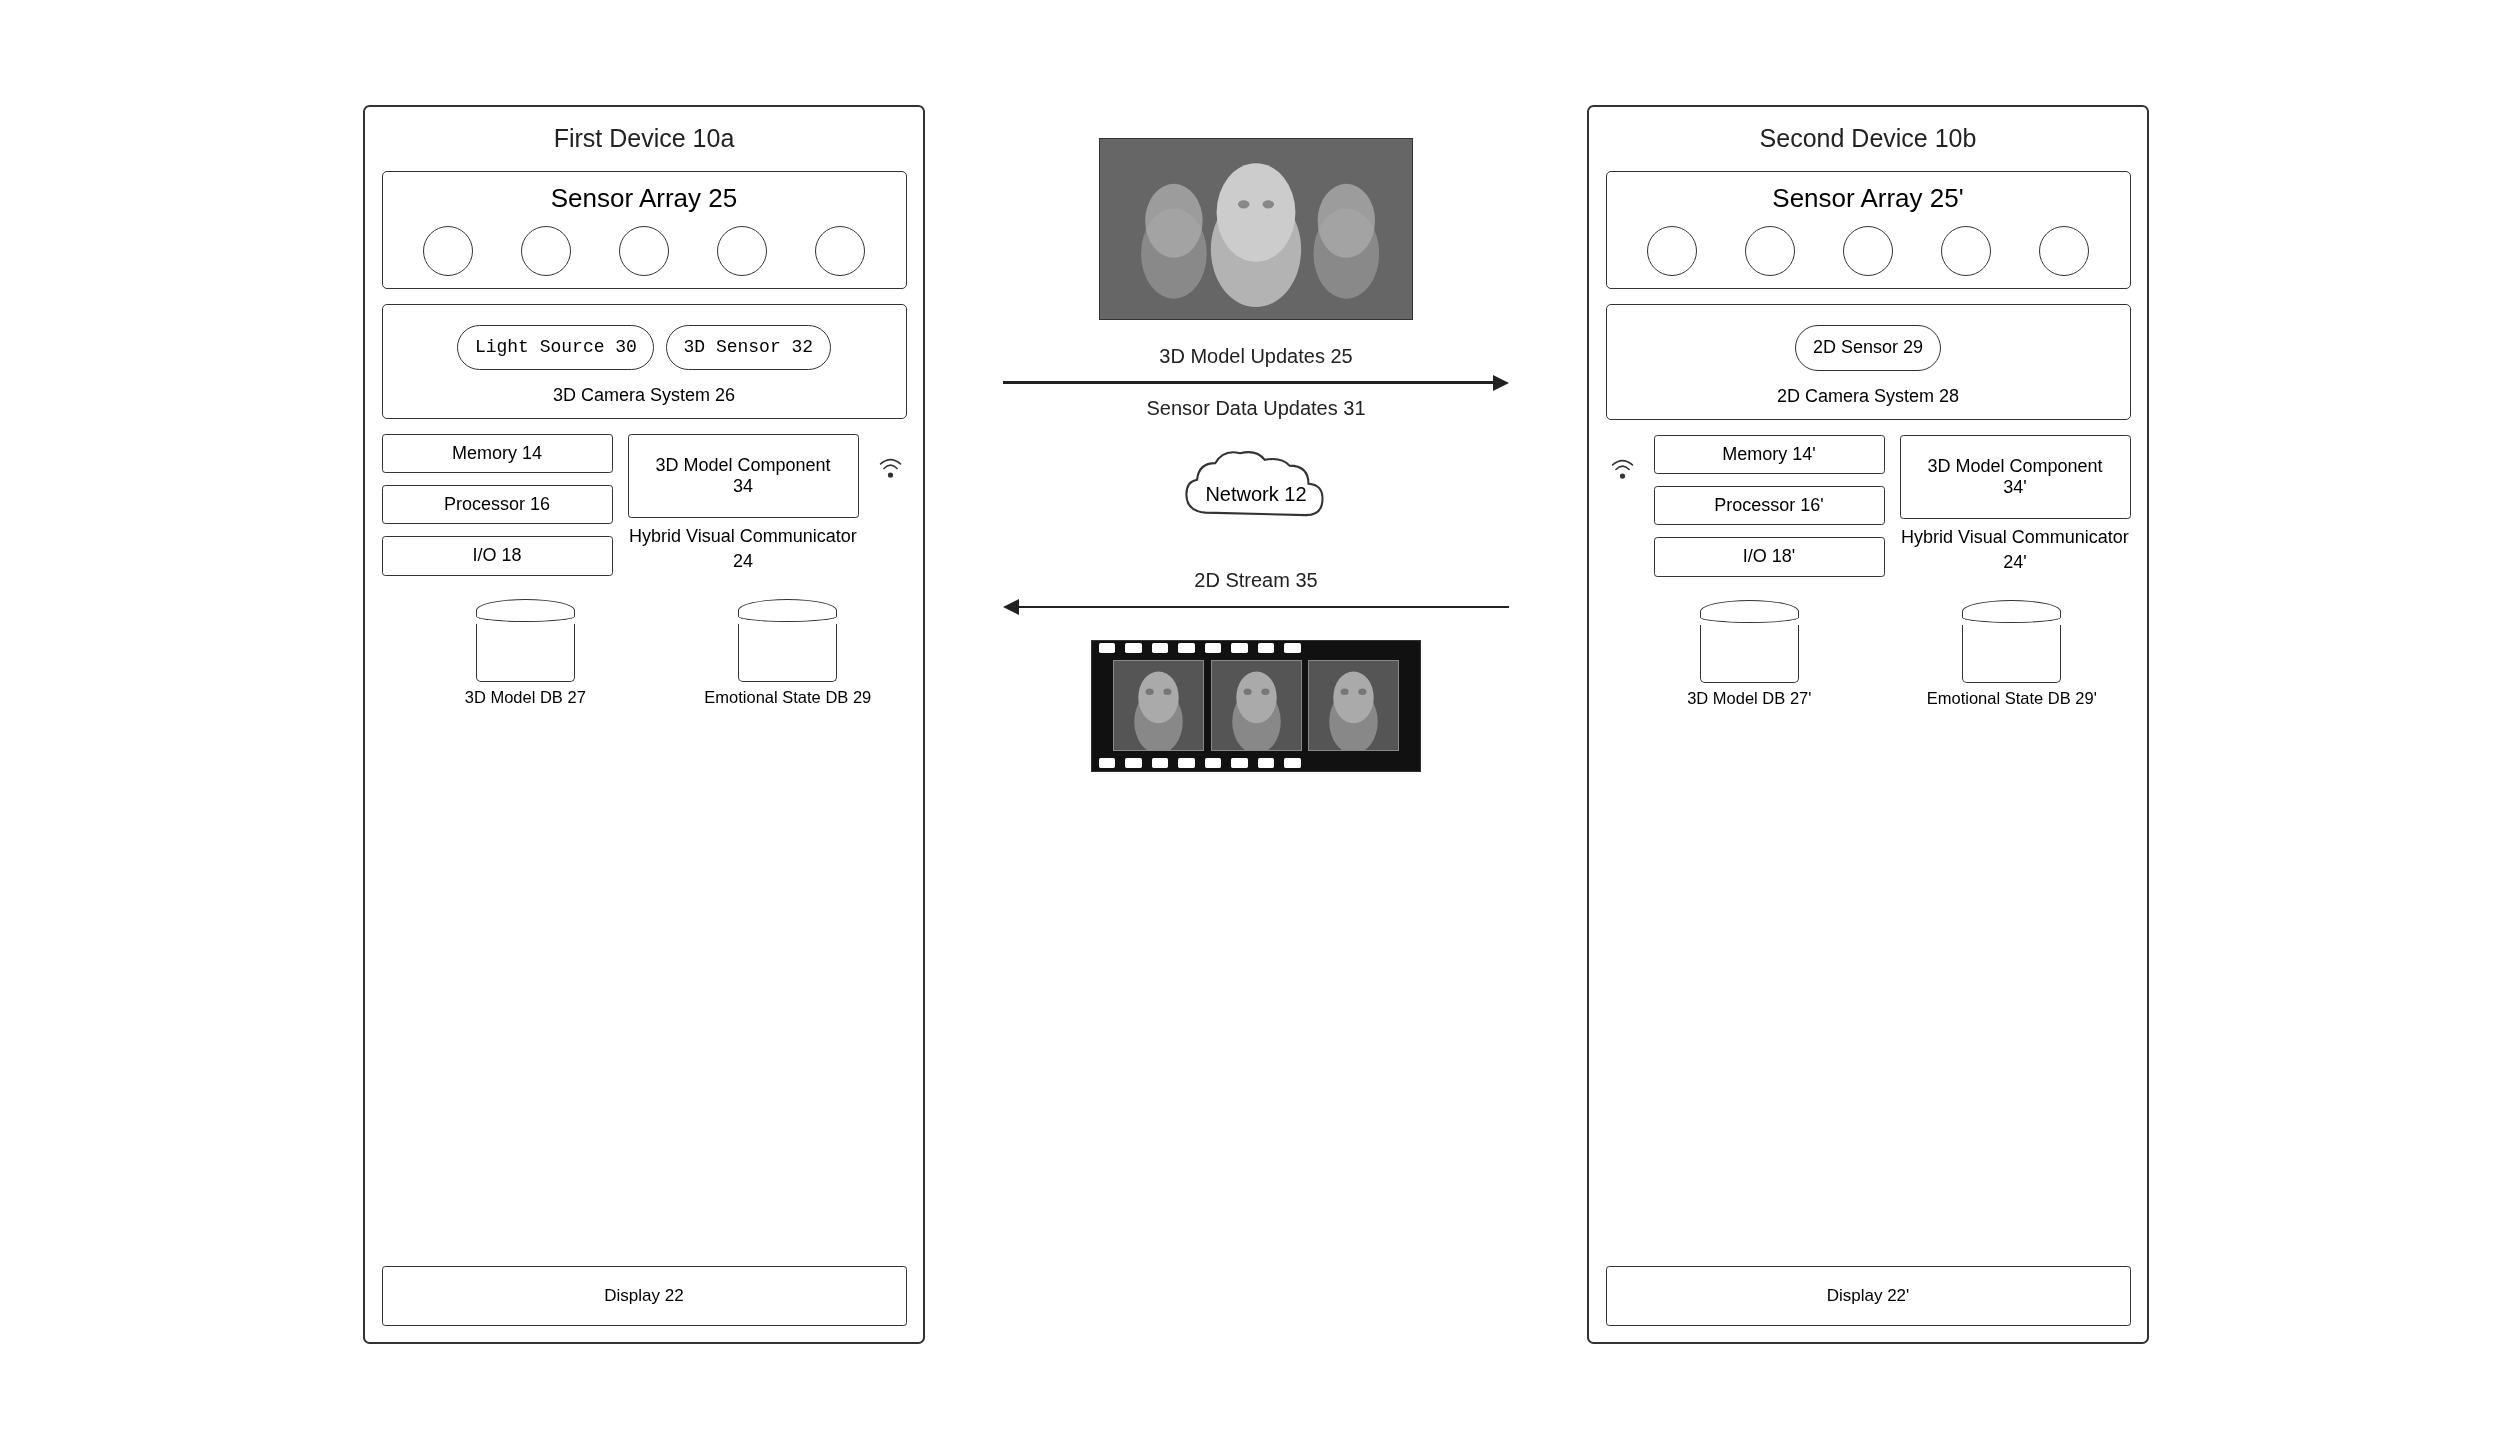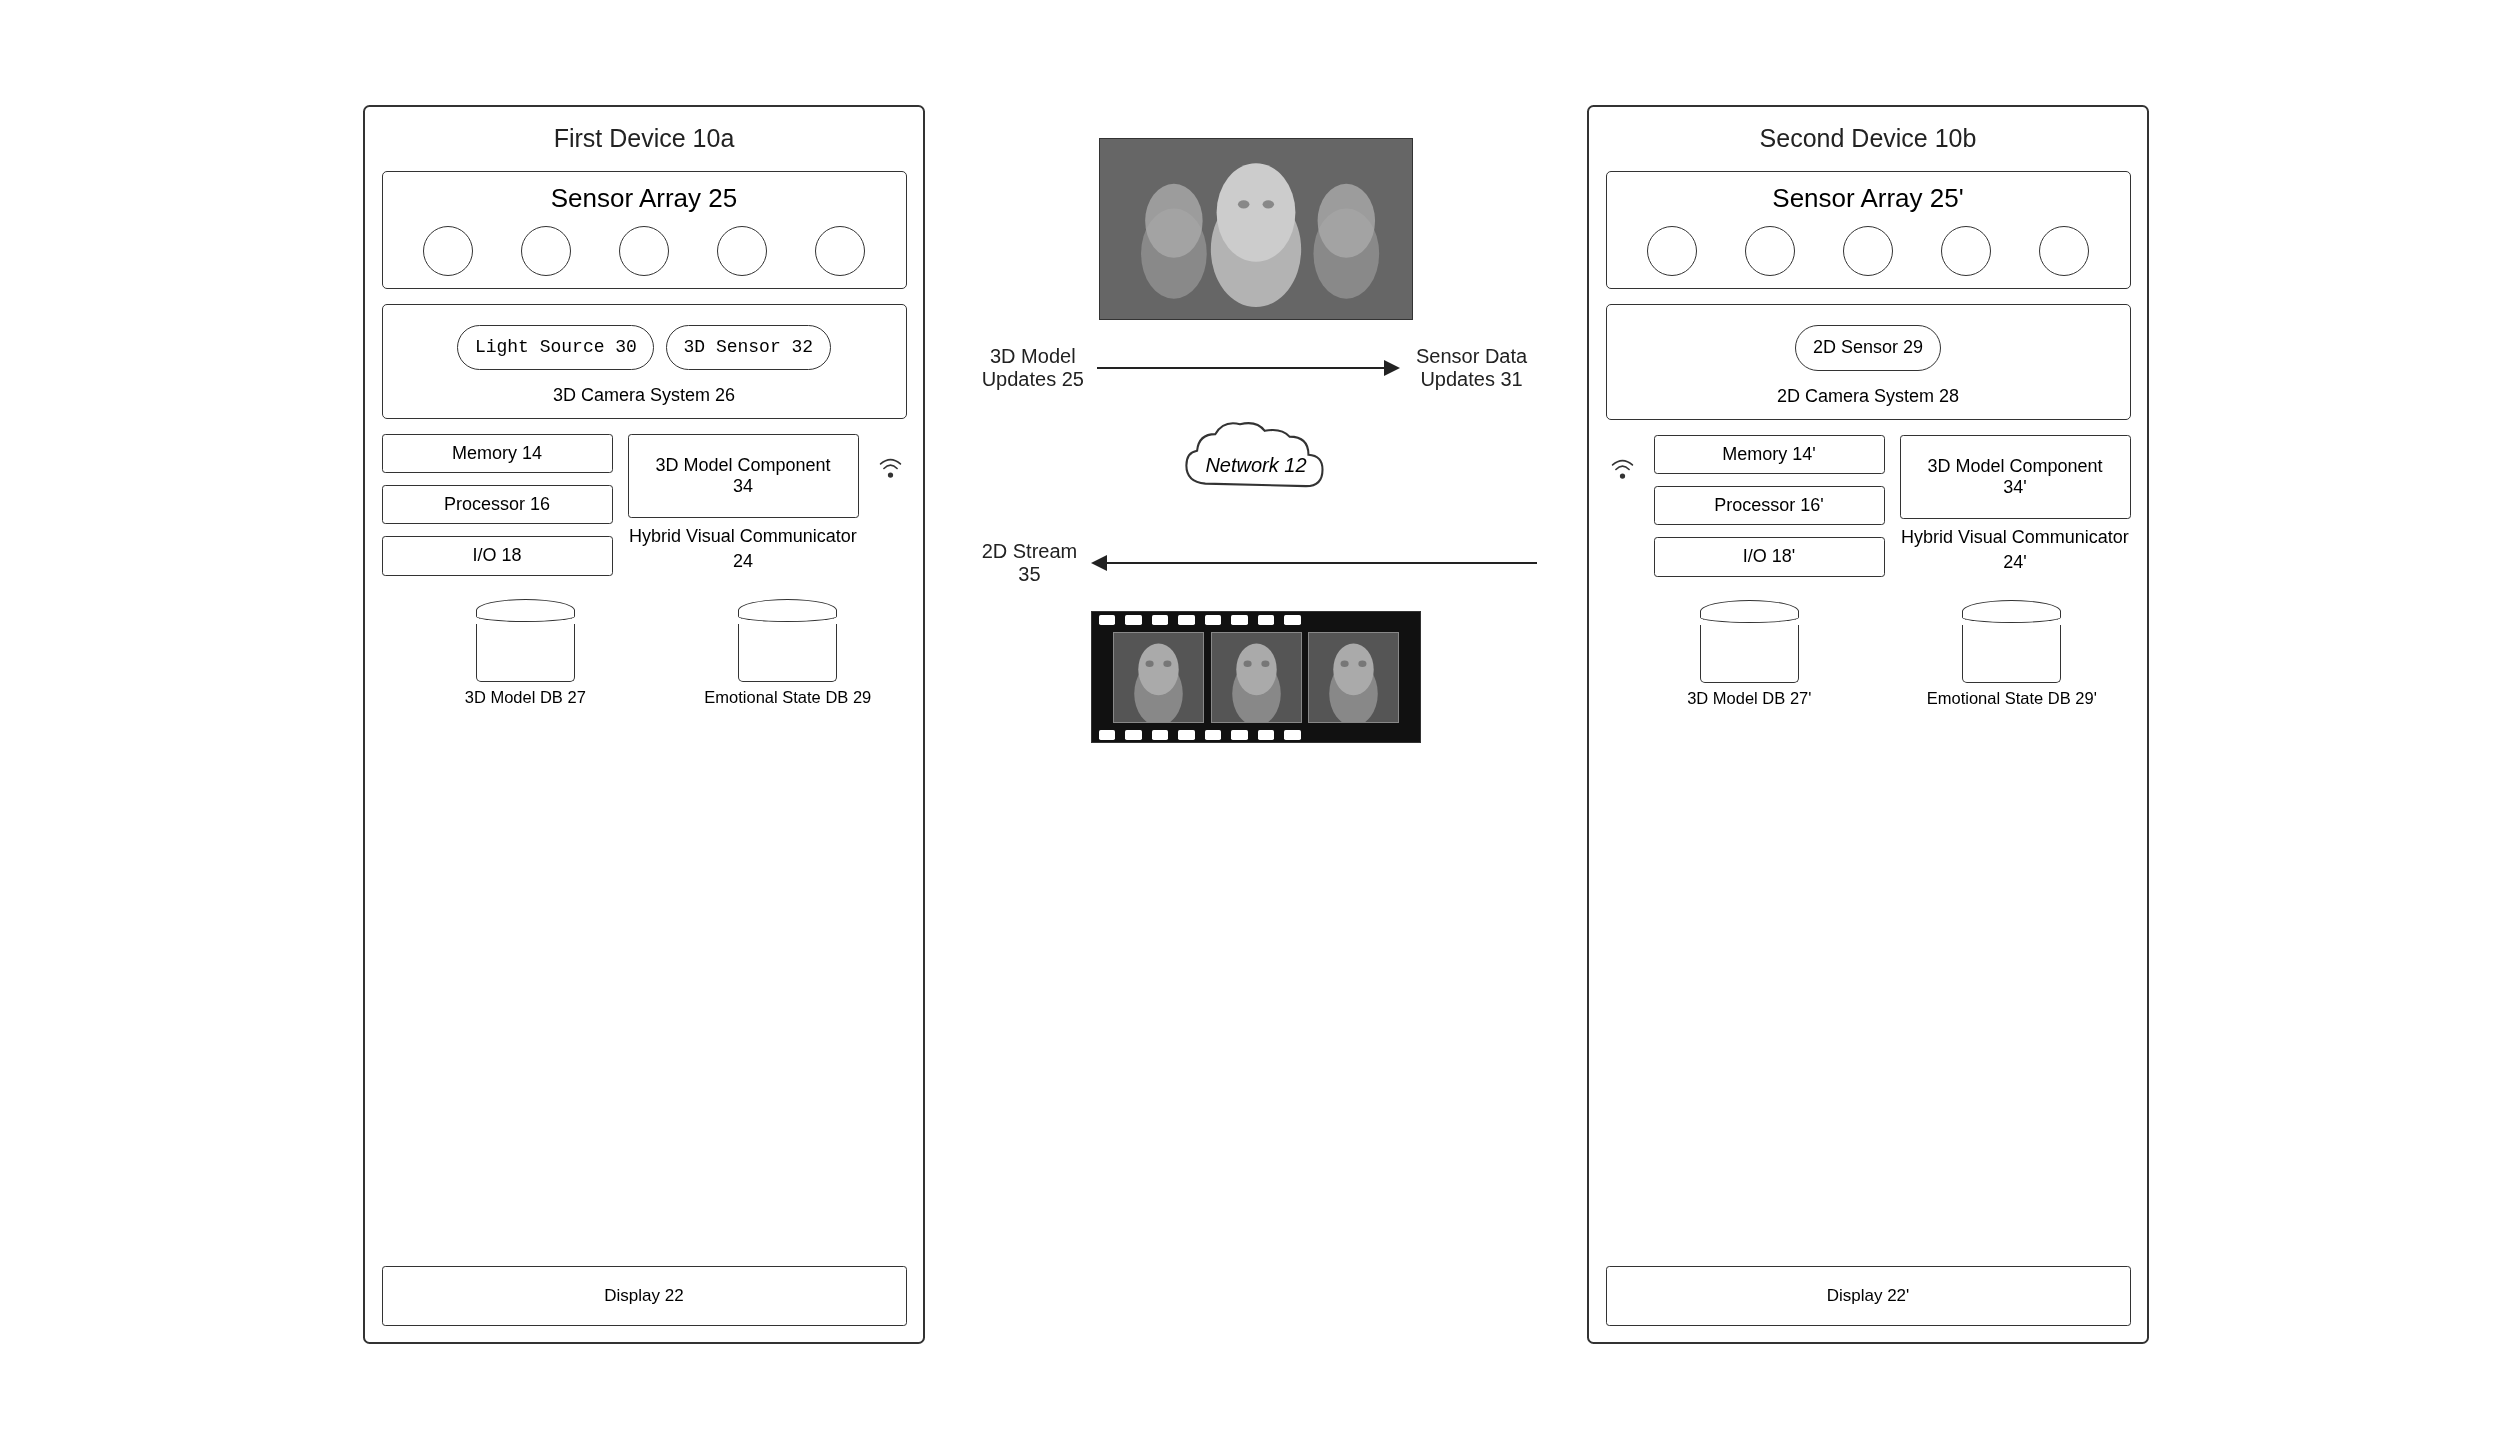--- a/index.html
+++ b/index.html
@@ -236,21 +236,21 @@
       height: 100%;
       background: linear-gradient(135deg, #555 0%, #999 50%, #555 100%);
       display: flex;
       align-items: center;
       justify-content: center;
     }
 
     
     .arrow-row {
       display: flex;
-      flex-direction: row;
+      flex-direction: column;
       align-items: center;
       gap: 6.6px;
       width: 100%;
     }
     .arrow-label {
       font-size: 20px;
       text-align: center;
       color: #222;
     }
     .arrow-line {
@@ -295,21 +295,20 @@
     }
     .cloud-svg {
       width: 100%;
       height: 100%;
     }
     .cloud-label {
       font-size: 20px;
       text-align: center;
       position: absolute;
       font-weight: normal;
-      font-style: italic;
     }
 
     
     .film-strip {
       width: 330px;
       height: 132px;
       background: #111;
       border: 1.7px solid #333;
       display: flex;
       align-items: center;

